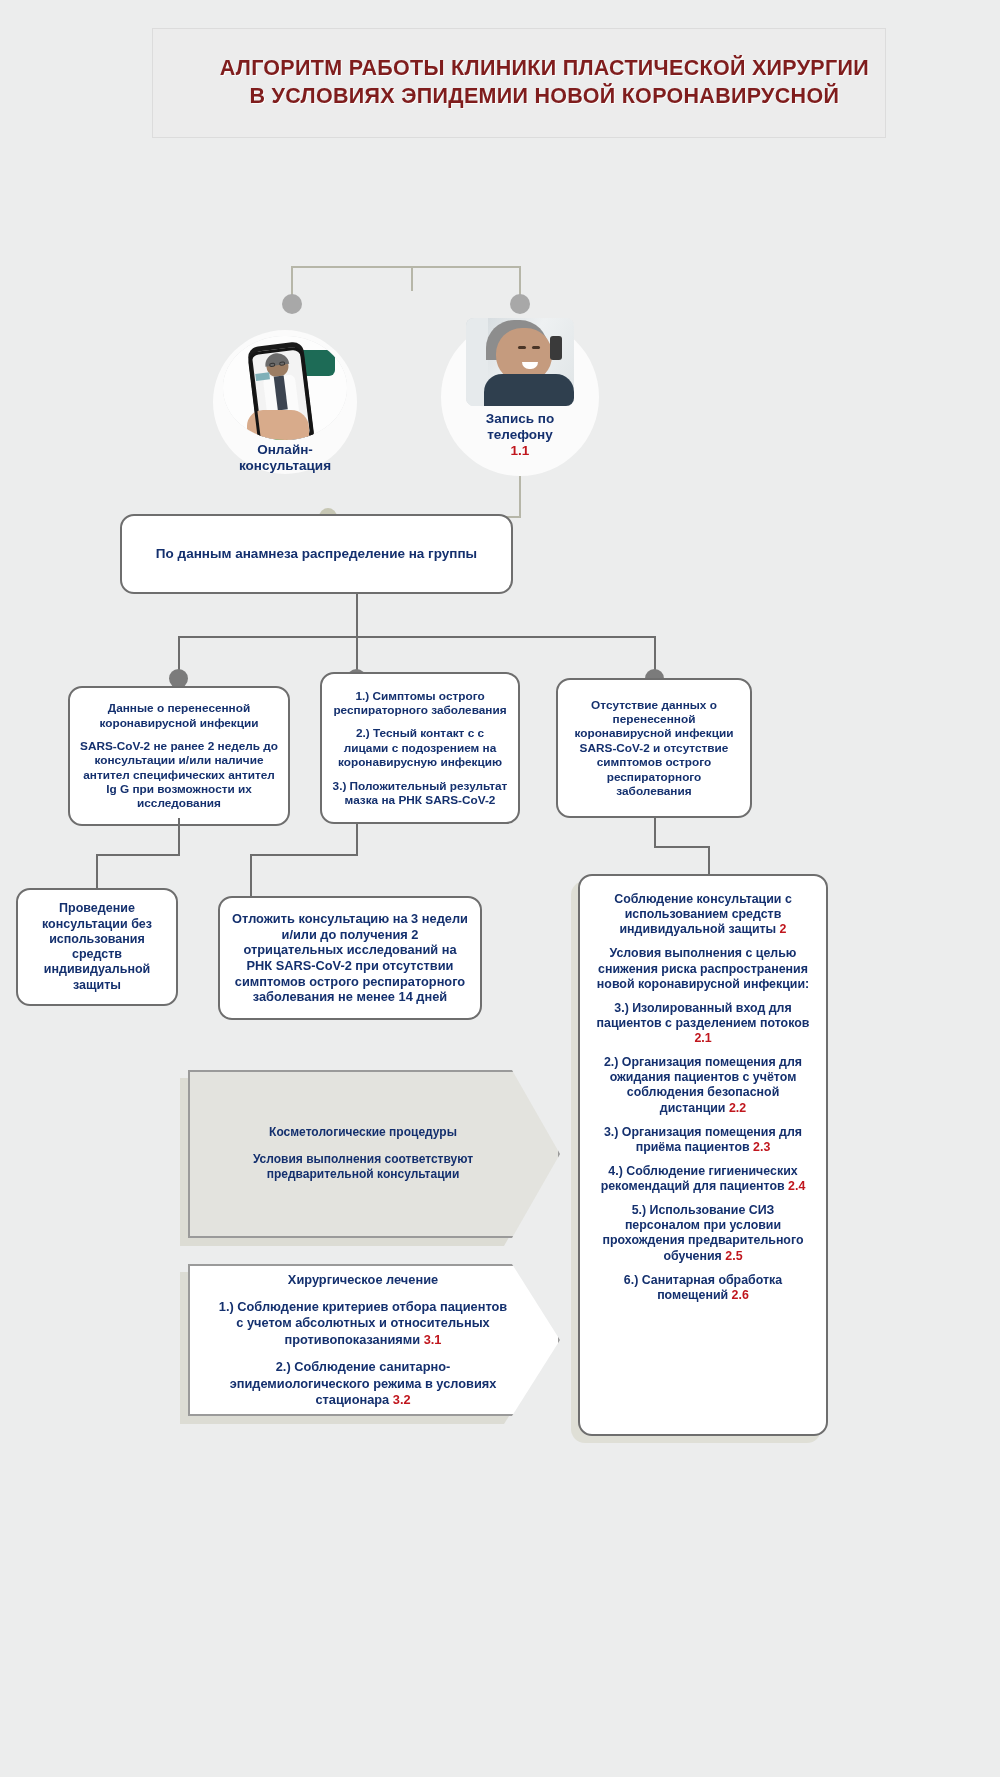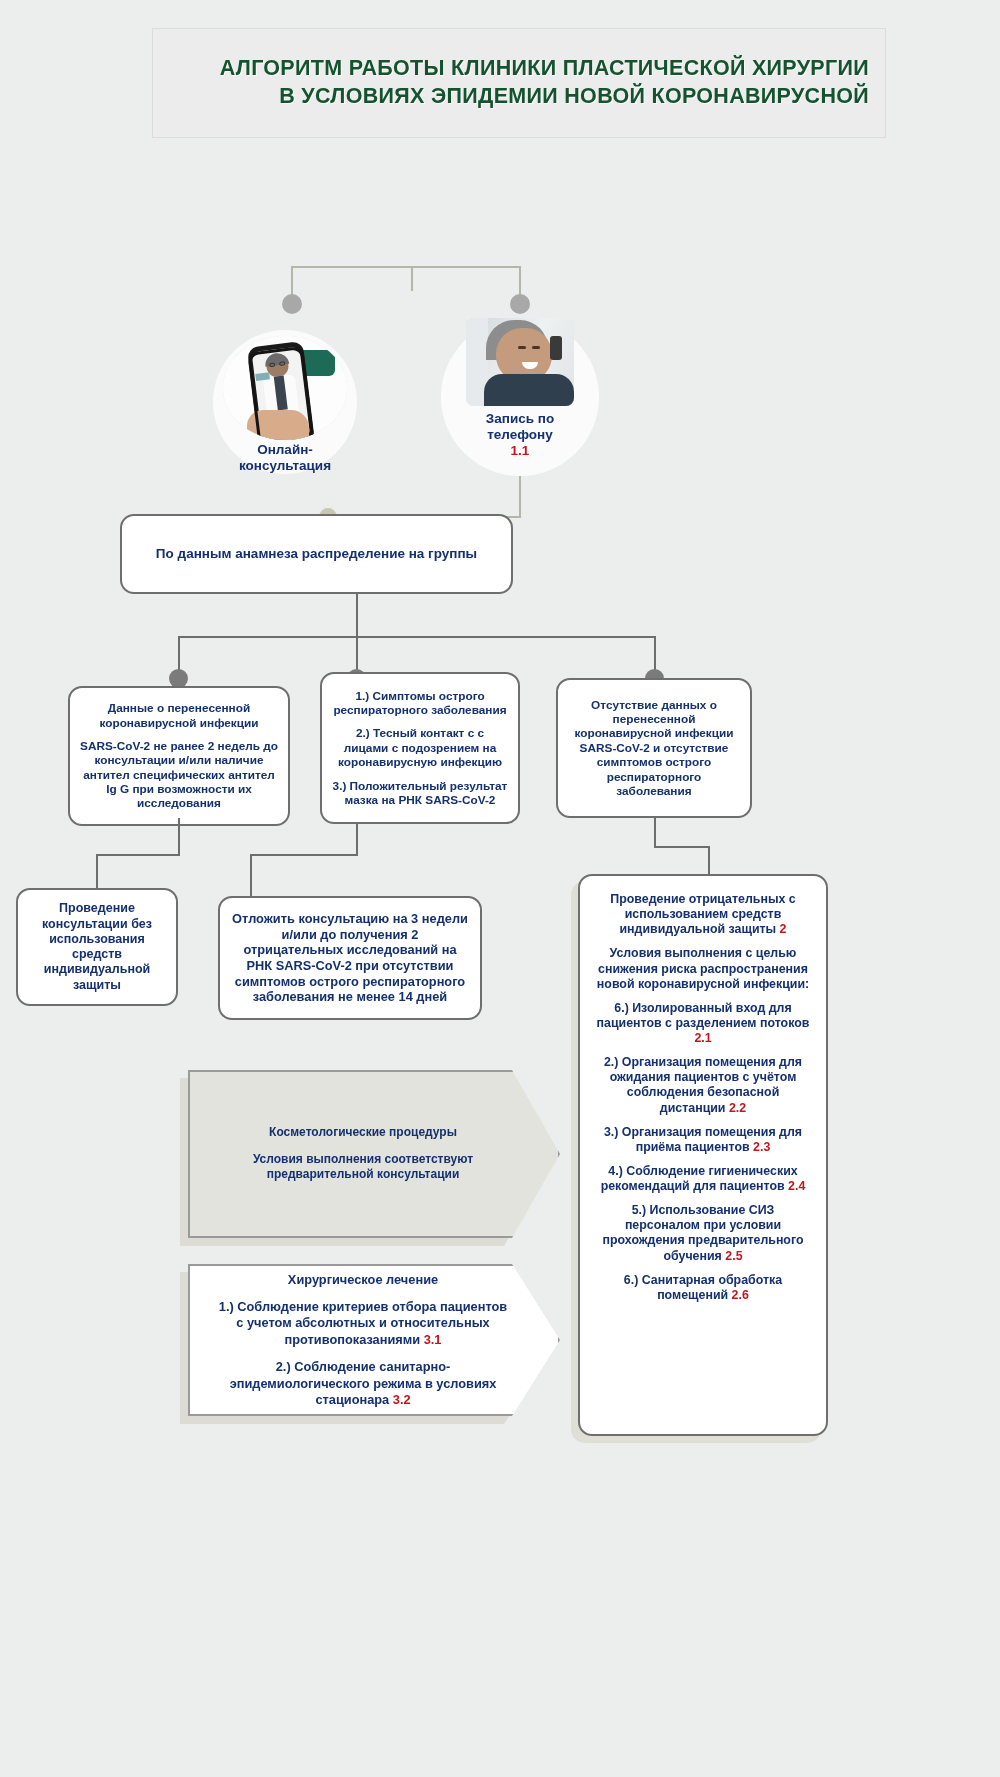--- a/index.html
+++ b/index.html
@@ -74,23 +74,23 @@
 
   .title-box {
     position: absolute;
     left: 152px; top: 28px;
     width: 734px; height: 110px;
     border: 1px solid #dcdcdc;
     background: #ececec;
     display: flex; align-items: center; justify-content: flex-end;
   }
   .title-text {
-    text-align: right;
+    text-align: center;
     padding-right: 16px;
-    color: #14532d;
+    color: #7f1d1d;
     font-weight: bold;
     font-size: 21.5px;
     line-height: 1.30;
     letter-spacing: .3px;
     text-shadow: 1px 1px 0 rgba(255,255,255,.85);
   }
   .title-text div { white-space: nowrap; }
 
   
   .ln {
@@ -315,26 +315,26 @@
   <div class="rbox" style="left:16px; top:888px; width:162px; height:118px; font-size:12.5px;">
     <p>Проведение консультации без использования средств индивидуальной защиты</p>
   </div>
 
   <div class="rbox" style="left:218px; top:896px; width:264px; height:124px; font-size:12.8px;">
     <p>Отложить консультацию на 3 недели и/или до получения 2 отрицательных исследований на РНК SARS-CoV-2 при отсутствии симптомов острого респираторного заболевания не менее 14 дней</p>
   </div>
 
   <div class="rbox shadowbox" style="left:578px; top:874px; width:250px; height:562px; font-size:12.4px; justify-content:flex-start; padding:16px 14px;">
     <p>
-      <span>Проведение отрицательных с использованием средств индивидуальной защиты</span>
+      <span>Соблюдение консультации с использованием средств индивидуальной защиты</span>
       <span class="num">2</span>
     </p>
     <p>Условия выполнения с целью снижения риска распространения новой коронавирусной инфекции:</p>
     <p>
-      <span>6.) Изолированный вход для пациентов с разделением потоков</span>
+      <span>3.) Изолированный вход для пациентов с разделением потоков</span>
       <span class="num">2.1</span>
     </p>
     <p>
       <span>2.) Организация помещения для ожидания пациентов с учётом соблюдения безопасной дистанции</span>
       <span class="num">2.2</span>
     </p>
     <p>
       <span>3.)  Организация помещения для приёма пациентов</span>
       <span class="num">2.3</span>
     </p>

